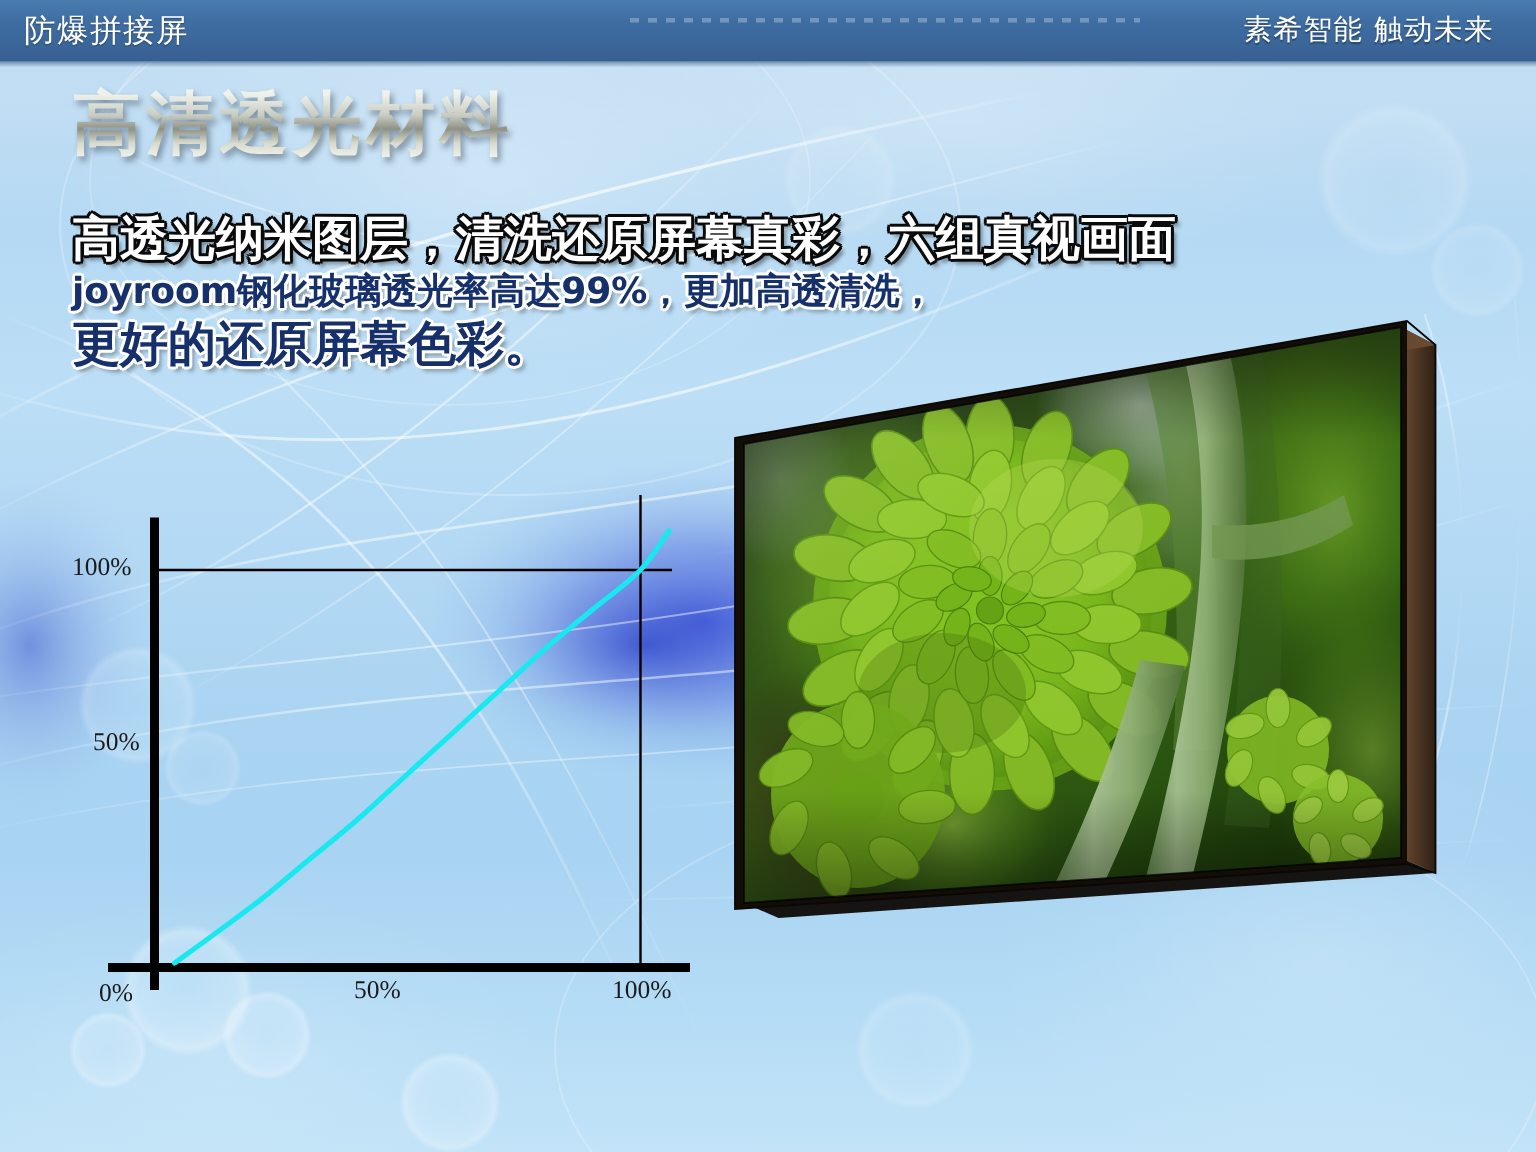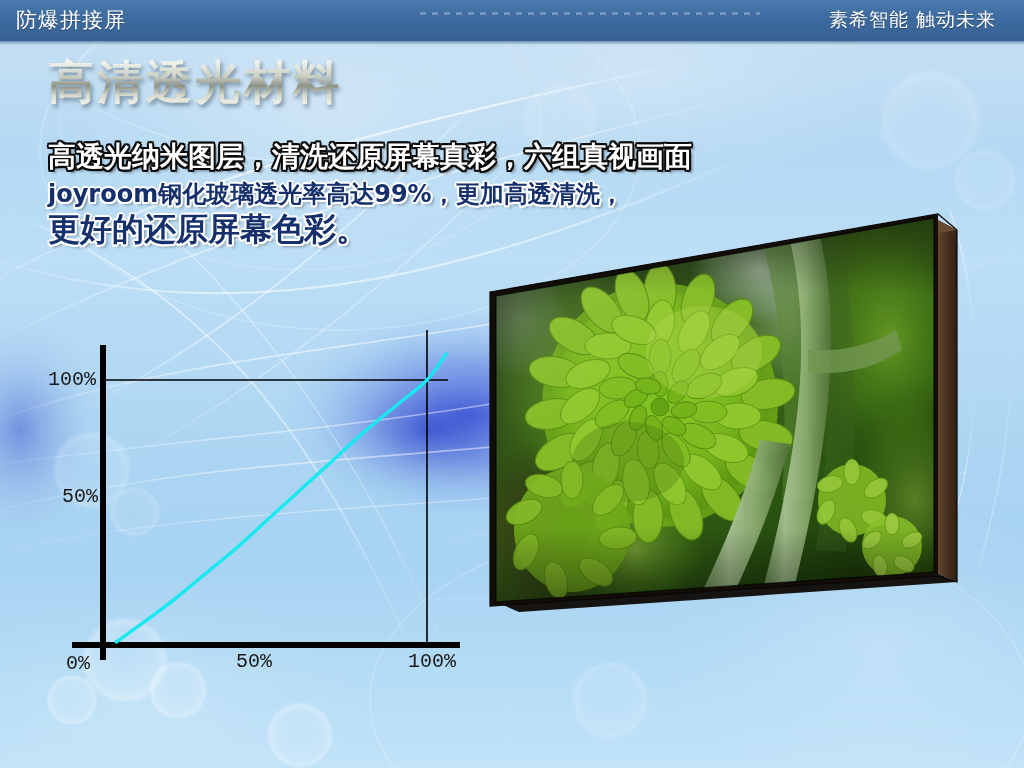--- a/index.html
+++ b/index.html
@@ -75,21 +75,21 @@
     filter:drop-shadow(2px 3px 2px rgba(30,45,60,.45));
   }
 
   
   .bodytext{
     position:absolute; white-space:nowrap;
     font-family:"DejaVu Sans","Liberation Sans",sans-serif;
     font-weight:bold;
   }
   #line1{
-    left:48px; top:138px; font-size:28px; letter-spacing:0px;
+    left:48px; top:138px; font-size:32px; letter-spacing:0px;
     color:#ffffff;
     text-shadow:
       -1.6px -1.6px 0 #0b0b0b, 1.6px -1.6px 0 #0b0b0b,
       -1.6px 1.6px 0 #0b0b0b, 1.6px 1.6px 0 #0b0b0b,
       -2px 0 0 #0b0b0b, 2px 0 0 #0b0b0b, 0 -2px 0 #0b0b0b, 0 2px 0 #0b0b0b,
       3px 3px 3px rgba(0,0,0,.45);
   }
   #line2{
     left:48px; top:178px; font-size:24px;
     color:#16306b;
@@ -106,22 +106,22 @@
       -1.5px -1.5px 0 #ffffff, 1.5px -1.5px 0 #ffffff,
       -1.5px 1.5px 0 #ffffff, 1.5px 1.5px 0 #ffffff,
       -2px 0 0 #ffffff, 2px 0 0 #ffffff, 0 -2px 0 #ffffff, 0 2px 0 #ffffff,
       3px 3px 3px rgba(0,0,0,.35);
   }
 
   
   #chart{ position:absolute; left:0; top:0; width:1024px; height:768px; }
   .axis-label{
     position:absolute;
-    font-family:Liberation Mono, monospace;
-    font-size:20px; color:#1a1a1a; white-space:nowrap;text-align:center;
+    font-family:Liberation Serif, serif;
+    font-size:17px; color:#1a1a1a; white-space:nowrap;text-align:center;
   }
   #lbl-y100{ left:48px; top:368px; }
   #lbl-y50 { left:62px; top:485px; }
   #lbl-x0  { left:66px; top:652px; }
   #lbl-x50 { left:236px; top:650px; }
   #lbl-x100{ left:408px; top:650px; }
   .panel-svg{ position:absolute; left:0; top:0; }
 
   
 </style>

